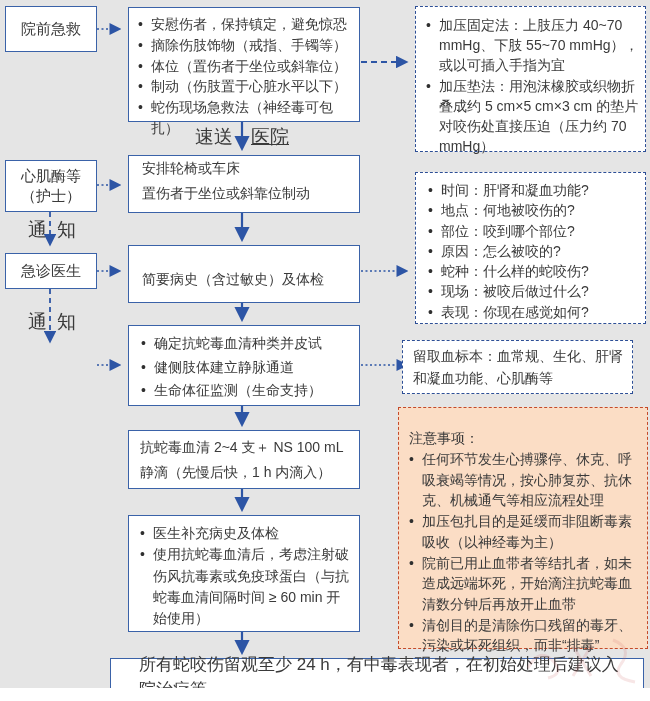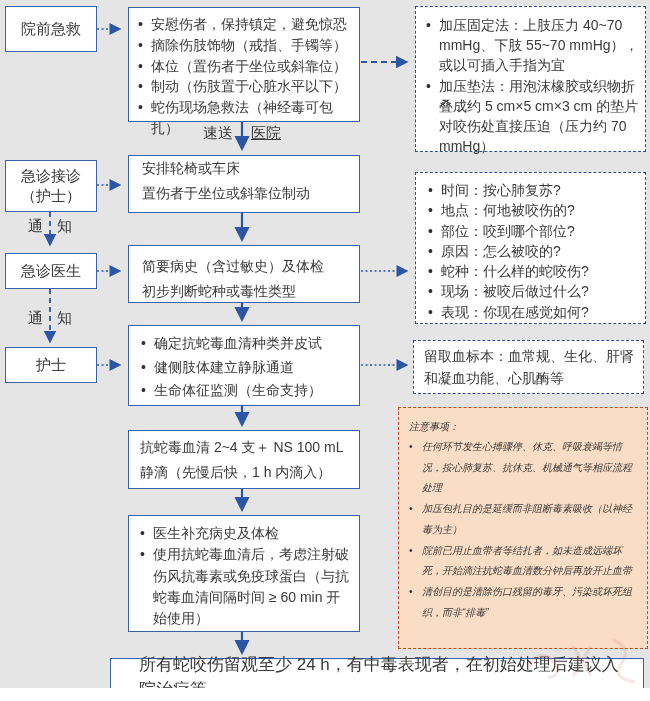--- a/index.html
+++ b/index.html
@@ -15,21 +15,21 @@
     display:flex;align-items:center;justify-content:center;text-align:center;
     font-size:15px;line-height:1.35;
   }
   .dashedblue{border:1.5px dashed #2d4f96;}
   .notes{background:#fbddc5;border:1.5px dashed #c44a2a;}
   ul.blist{list-style:none;margin:0;padding:0;}
   ul.blist li{display:flex;align-items:flex-start;}
   ul.blist .blt{flex:0 0 13px;text-align:left;color:#2f2f2f;}
   ul.blist .btxt{flex:1;}
   .plain{display:flex;flex-direction:column;justify-content:center;}
-  .lbl{position:absolute;font-size:15px;color:#3a3a3a;white-space:nowrap;}
+  .lbl{position:absolute;font-size:19px;color:#3a3a3a;white-space:nowrap;}
   svg.arrows{position:absolute;left:0;top:0;pointer-events:none;}
   .watermark{position:absolute;right:2px;bottom:0;width:130px;height:60px;opacity:.18;pointer-events:none;}
 </style>
 </head>
 <body>
 
 <div id="canvas">
 
   <svg class="arrows" width="650" height="701">
     <defs>
@@ -57,32 +57,29 @@
     <line x1="50" y1="212" x2="50" y2="244" stroke="#2d55a5" stroke-width="1.8" stroke-dasharray="5 4" marker-end="url(#ah)"></line>
     <line x1="50" y1="289" x2="50" y2="341" stroke="#2d55a5" stroke-width="1.8" stroke-dasharray="5 4" marker-end="url(#ah)"></line>
   </svg>
 
   <div class="box stage" style="left:5px;top:6px;width:92px;height:46px;">
     <span>院前急救</span>
   </div>
 
   <div class="box stage" style="left:5px;top:160px;width:92px;height:52px;">
     <span>
-      <span>急诊接诊</span><br>
+      <span>心肌酶等</span><br>
       <span>（护士）</span>
     </span>
   </div>
 
   <div class="box stage" style="left:5px;top:253px;width:92px;height:36px;">
     <span>急诊医生</span>
   </div>
 
-  <div class="box stage" style="left:5px;top:347px;width:92px;height:36px;">
-    <span>护士</span>
-  </div>
 
   <div class="lbl" style="left:28px;top:217px;">通</div>
   <div class="lbl" style="left:57px;top:217px;">知</div>
   <div class="lbl" style="left:28px;top:309px;">通</div>
   <div class="lbl" style="left:57px;top:309px;">知</div>
 
   <div class="box" style="left:128px;top:7px;width:232px;height:115px;padding:6px 6px 4px 9px;">
     <ul class="blist" style="line-height:20.8px;">
       <li>
           <span class="blt">•</span>
@@ -110,21 +107,20 @@
   <div class="lbl" style="left:171px;top:124px;width:62px;text-align:right;">速送</div>
   <div class="lbl" style="left:251px;top:124px;text-decoration:underline;">医院</div>
 
   <div class="box plain" style="left:128px;top:155px;width:232px;height:58px;padding:2px 6px 8px 13px;line-height:25px;">
     <div>安排轮椅或车床</div>
     <div>置伤者于坐位或斜靠位制动</div>
   </div>
 
   <div class="box plain" style="left:128px;top:245px;width:232px;height:58px;padding:12px 6px 2px 13px;line-height:25px;">
     <div>简要病史（含过敏史）及体检</div>
-    <div>初步判断蛇种或毒性类型</div>
   </div>
 
   <div class="box" style="left:128px;top:325px;width:232px;height:81px;padding:6px 6px 4px 12px;">
     <ul class="blist" style="line-height:23.5px;">
       <li>
           <span class="blt">•</span>
           <span class="btxt">确定抗蛇毒血清种类并皮试</span>
         </li>
       <li>
           <span class="blt">•</span>
@@ -169,21 +165,21 @@
           <span class="blt">•</span>
           <span class="btxt">加压垫法：用泡沫橡胶或织物折叠成约 5 cm×5 cm×3 cm 的垫片对咬伤处直接压迫（压力约 70 mmHg）</span>
         </li>
     </ul>
   </div>
 
   <div class="box dashedblue" style="left:415px;top:172px;width:231px;height:152px;padding:7px 4px 4px 12px;">
     <ul class="blist" style="line-height:20.3px;">
       <li>
           <span class="blt">•</span>
-          <span class="btxt">时间：按心肺复苏?</span>
+          <span class="btxt">时间：肝肾和凝血功能?</span>
         </li>
       <li>
           <span class="blt">•</span>
           <span class="btxt">地点：何地被咬伤的?</span>
         </li>
       <li>
           <span class="blt">•</span>
           <span class="btxt">部位：咬到哪个部位?</span>
         </li>
       <li>
@@ -198,25 +194,25 @@
           <span class="blt">•</span>
           <span class="btxt">现场：被咬后做过什么?</span>
         </li>
       <li>
           <span class="blt">•</span>
           <span class="btxt">表现：你现在感觉如何?</span>
         </li>
     </ul>
   </div>
 
-  <div class="box dashedblue plain" style="left:413px;top:340px;width:231px;height:54px;padding:2px 6px 2px 10px;line-height:22px;">
+  <div class="box dashedblue plain" style="left:402px;top:340px;width:231px;height:54px;padding:2px 6px 2px 10px;line-height:22px;">
     <span>留取血标本：血常规、生化、肝肾和凝血功能、心肌酶等</span>
   </div>
 
-  <div class="box notes" style="left:398px;top:407px;width:250px;height:242px;padding:8px 6px 4px 10px;font-size:10px;font-style:italic;">
+  <div class="box notes" style="left:398px;top:407px;width:250px;height:242px;padding:20px 6px 4px 10px;font-size:14px;">
     <div style="line-height:21px;">注意事项：</div>
     <ul class="blist" style="line-height:20.7px;">
       <li>
           <span class="blt">•</span>
           <span class="btxt">任何环节发生心搏骤停、休克、呼吸衰竭等情况，按心肺复苏、抗休克、机械通气等相应流程处理</span>
         </li>
       <li>
           <span class="blt">•</span>
           <span class="btxt">加压包扎目的是延缓而非阻断毒素吸收（以神经毒为主）</span>
         </li>

